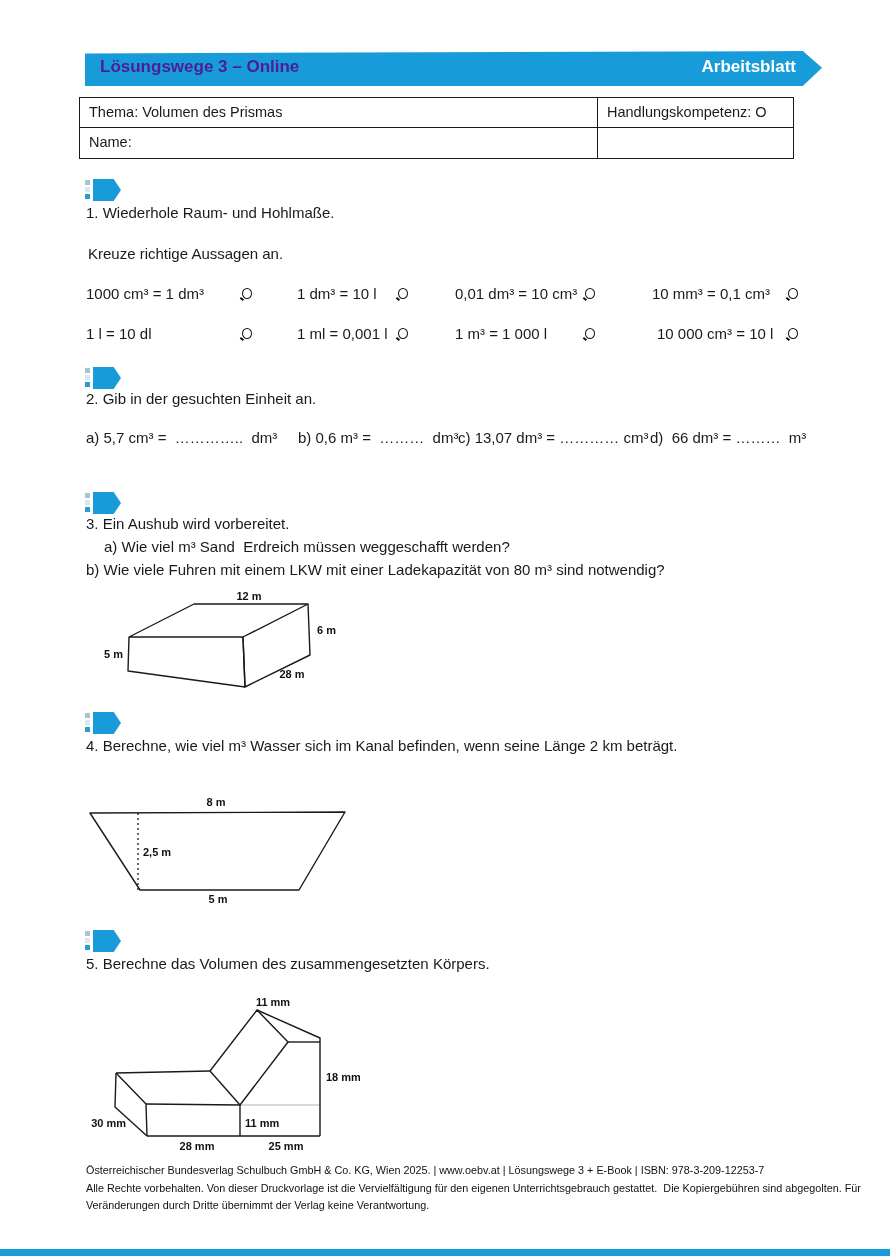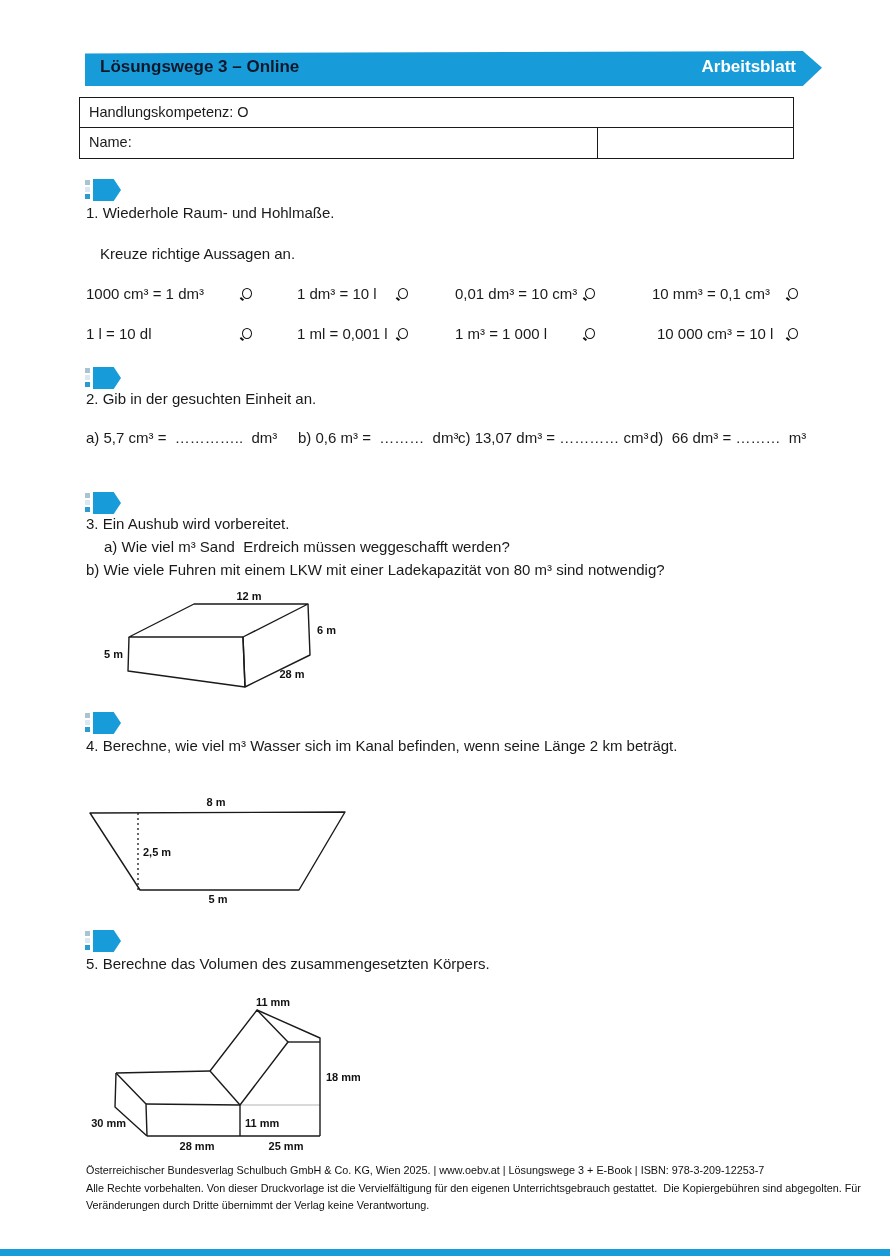--- a/index.html
+++ b/index.html
@@ -10,21 +10,21 @@
     font-family:"Liberation Sans", sans-serif; color:#1a1a1a;
   }
   .txt { white-space:pre-wrap; }
 
   
   .band {
     position:absolute; left:85px; top:51px; width:737px; height:35px;
     background:#189cd9;
     clip-path:polygon(0 7%, 97.4% 0, 100% 48%, 97.4% 100%, 0 100%);
   }
-  .band-title { position:absolute; left:15px; top:6px; font-size:17px; font-weight:bold; color:#0f172a; }
+  .band-title { position:absolute; left:15px; top:6px; font-size:17px; font-weight:bold; color:#4c1d95; }
   .band-badge { position:absolute; right:26px; top:6px; font-size:17px; font-weight:bold; color:#fff; }
 
   
   .info-table { position:absolute; left:79px; top:97px; width:715px; border:1.5px solid #1a1a1a; }
   .it-row { display:flex; height:30px; }
   .it-row.first { border-bottom:1.5px solid #1a1a1a; }
   .it-cell-l { width:518px; border-right:1.5px solid #1a1a1a; padding-left:9px; font-size:14.5px; line-height:29px; }
   .it-cell-r { flex:1; padding-left:9px; font-size:14.5px; line-height:29px; }
 
   
@@ -59,35 +59,36 @@
 
 <div id="page">
 
   <div class="band">
     <div class="band-title txt">Lösungswege 3 – Online</div>
     <div class="band-badge txt">Arbeitsblatt</div>
   </div>
 
   <div class="info-table">
     <div class="it-row first">
+      <div class="it-cell-l txt">Thema: Volumen des Prismas</div>
       <div class="it-cell-r txt">Handlungskompetenz: O</div>
     </div>
     <div class="it-row">
       <div class="it-cell-l txt">Name:</div>
     </div>
   </div>
 
   <div class="task-icon" style="top:179px">
     <span class="sq sq1"></span>
     <span class="sq sq2"></span>
     <span class="sq sq3"></span>
     <span class="pencil"></span>
   </div>
   <div class="body-text txt" style="left:86px; top:205px">1. Wiederhole Raum- und Hohlmaße.</div>
-  <div class="body-text txt" style="left:100px; top:246px">Kreuze richtige Aussagen an.</div>
+  <div class="body-text txt" style="left:88px; top:246px">Kreuze richtige Aussagen an.</div>
 
   <div class="body-text txt" style="left:86px;  top:286px">1000 cm³ = 1 dm³</div>
   <span class="radio" style="left:242px; top:288px"></span>
   <div class="body-text txt" style="left:297px; top:286px">1 dm³ = 10 l</div>
   <span class="radio" style="left:398px; top:288px"></span>
   <div class="body-text txt" style="left:455px; top:286px">0,01 dm³ = 10 cm³</div>
   <span class="radio" style="left:585px; top:288px"></span>
   <div class="body-text txt" style="left:652px; top:286px">10 mm³ = 0,1 cm³</div>
   <span class="radio" style="left:788px; top:288px"></span>
 

